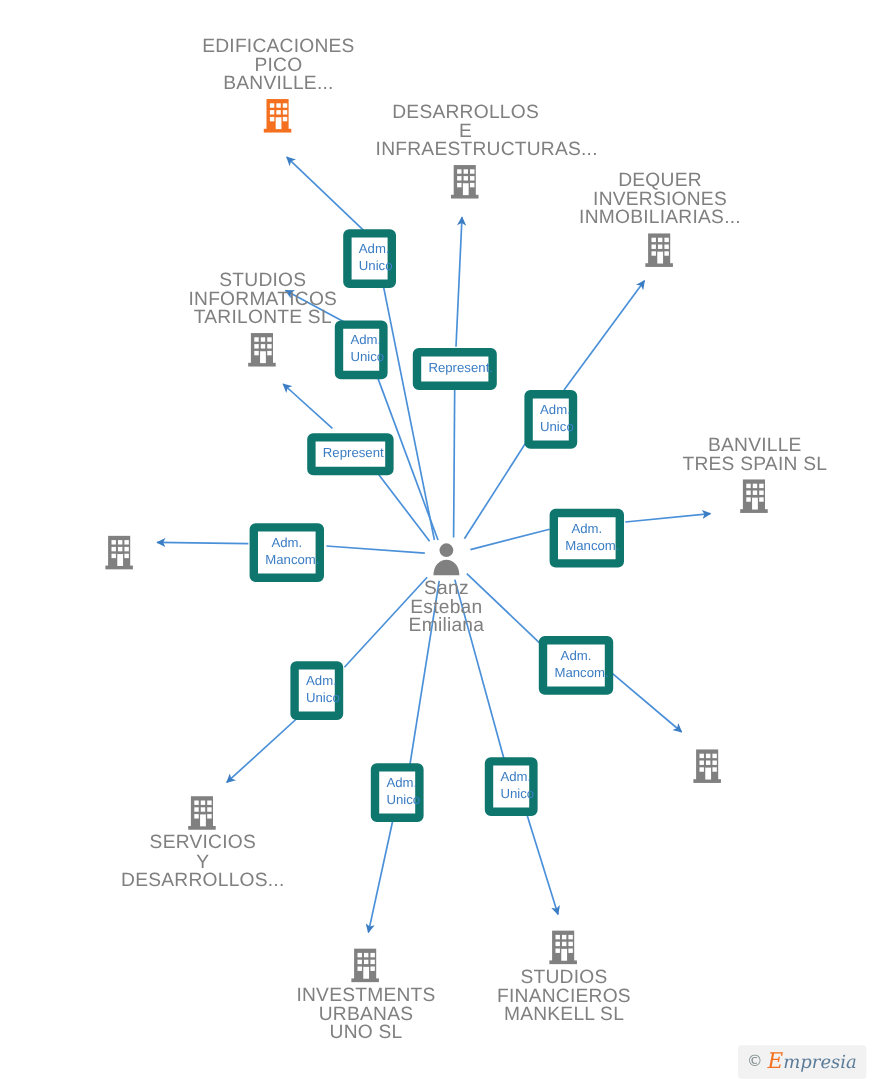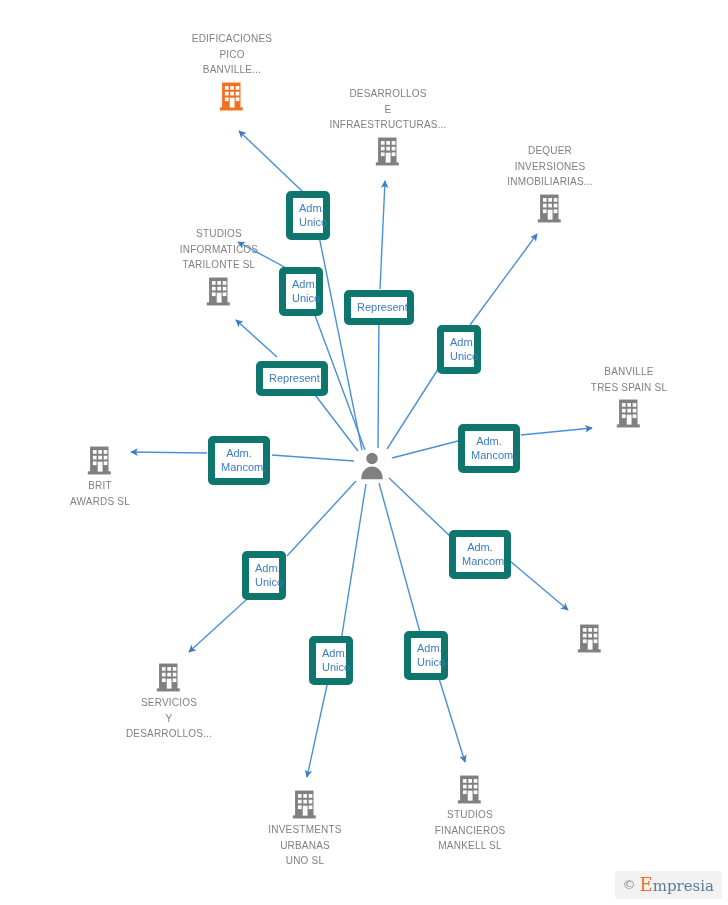--- a/index.html
+++ b/index.html
@@ -23,21 +23,21 @@
     top: 0;
     width: 728px;
     height: 905px;
   }
   .node {
     position: absolute;
     width: 150px;
     margin-left: -75px;
     text-align: center;
     color: #808080;
-    font-size: 10px;
+    font-size: 16px;
     line-height: 15.5px;
     letter-spacing: 0.2px;
   }
   .node .label-above {
     margin-bottom: 1px;
   }
   .node .label-below {
     margin-top: 1px;
   }
   .node.orange .lbl {
@@ -74,20 +74,21 @@
     border-radius: 3px;
     padding: 3px 8px 4px 8px;
   }
   .watermark .copy {
     color: #7f8c8d;
     font-size: 13px;
     font-family: "DejaVu Sans", sans-serif;
   }
   .watermark .brand {
     font-family: "DejaVu Serif", serif;
+    font-style: italic;
     font-size: 15px;
     color: #5b7c99;
   }
   .watermark .brand .cap {
     color: #f4701f;
     font-size: 18px;
   }
 </style>
 </head>
 <body>
@@ -260,24 +261,20 @@
         <rect x="10.8" y="5" width="2.6" height="2.6" fill="#ffffff"></rect>
         <rect x="14.6" y="5" width="2.6" height="2.6" fill="#ffffff"></rect>
         <rect x="7" y="9" width="2.6" height="2.6" fill="#ffffff"></rect>
         <rect x="10.8" y="9" width="2.6" height="2.6" fill="#ffffff"></rect>
         <rect x="14.6" y="9" width="2.6" height="2.6" fill="#ffffff"></rect>
         <rect x="7" y="13" width="2.6" height="2.6" fill="#ffffff"></rect>
         <rect x="14.6" y="13" width="2.6" height="2.6" fill="#ffffff"></rect>
         <rect x="10.4" y="13.2" width="3.4" height="7" fill="#ffffff"></rect>
       </svg>
     </span>
-    <div class="label-below">
-      <div class="lbl">BRIT</div>
-      <div class="lbl">AWARDS SL</div>
-    </div>
   </div>
 
   <div class="node" style="left:169px; top:660px;">
     <span class="icon-wrap">
       <svg width="34" height="34" viewBox="0 0 24 24" aria-hidden="true">
         <rect x="5" y="2.5" width="13" height="18" fill="#808080"></rect>
         <rect x="3.4" y="20" width="16.2" height="2.2" fill="#808080"></rect>
         <rect x="7" y="5" width="2.6" height="2.6" fill="#ffffff"></rect>
         <rect x="10.8" y="5" width="2.6" height="2.6" fill="#ffffff"></rect>
         <rect x="14.6" y="5" width="2.6" height="2.6" fill="#ffffff"></rect>
@@ -360,20 +357,25 @@
     </div>
   </div>
 
   <div class="node" style="left:372px; top:450px;">
     <span class="icon-wrap">
       <svg width="32" height="32" viewBox="0 0 24 24" aria-hidden="true">
         <circle cx="12" cy="6.4" r="4.3" fill="#808080"></circle>
         <path d="M3.9 22 C3.9 15.6 8.0 12.3 12 12.3 C16 12.3 20.1 15.6 20.1 22 Z" fill="#808080"></path>
       </svg>
     </span>
+    <div class="label-below">
+      <div class="lbl">Sanz</div>
+      <div class="lbl">Esteban</div>
+      <div class="lbl">Emiliana</div>
+    </div>
   </div>
 
   <div class="edge-label two-line" style="left:286px; top:191px; width:44px;">
     <div>Adm.</div>
     <div>Unico</div>
   </div>
 
   <div class="edge-label" style="left:344px; top:290px; width:70px;">
     <div>Represent.</div>
   </div>

